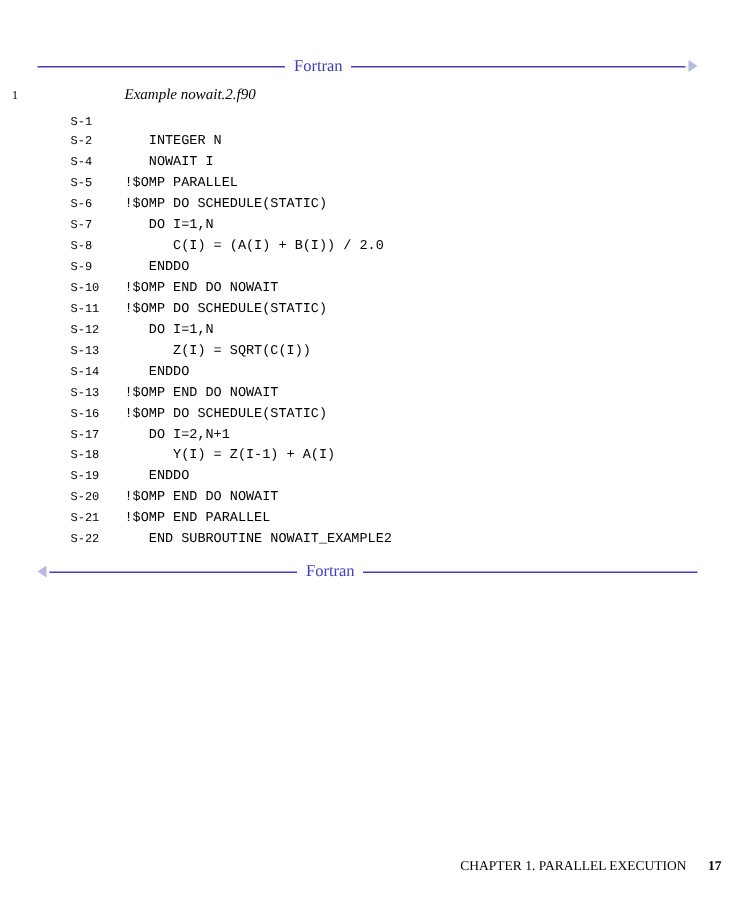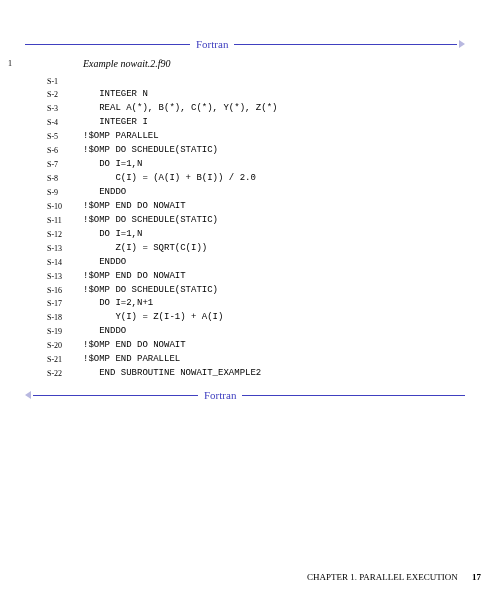--- a/index.html
+++ b/index.html
@@ -66,21 +66,21 @@
       line-height: 1.55;
       margin-left: 22px;
     }
     .code-line {
       display: flex;
     }
     .line-label {
       width: 36px;
       flex-shrink: 0;
       text-align: left;
-      font-family: Liberation Serif, serif;
+      font-family: Liberation Mono, monospace;
       font-size: 8px;
       padding-top: 1px;
     }
     .code-text {
       white-space: pre;
     }
     .footer {
       position: absolute;
       bottom: 18px;
       right: 19px;
@@ -108,26 +108,22 @@
 
 <div class="code-block" id="code-container">
     <div class="code-line">
       <span class="line-label">S-1</span>
     </div>
     <div class="code-line">
       <span class="line-label">S-2</span>
       <span class="code-text">   INTEGER N</span>
     </div>
     <div class="code-line">
-      <span class="line-label">S-3</span>
-      <span class="code-text">   REAL A(*), B(*), C(*), Y(*), Z(*)</span>
-    </div>
-    <div class="code-line">
       <span class="line-label">S-4</span>
-      <span class="code-text">   INTEGER I</span>
+      <span class="code-text">   NOWAIT I</span>
     </div>
     <div class="code-line">
       <span class="line-label">S-5</span>
       <span class="code-text">!$OMP PARALLEL</span>
     </div>
     <div class="code-line">
       <span class="line-label">S-6</span>
       <span class="code-text">!$OMP DO SCHEDULE(STATIC)</span>
     </div>
     <div class="code-line">

